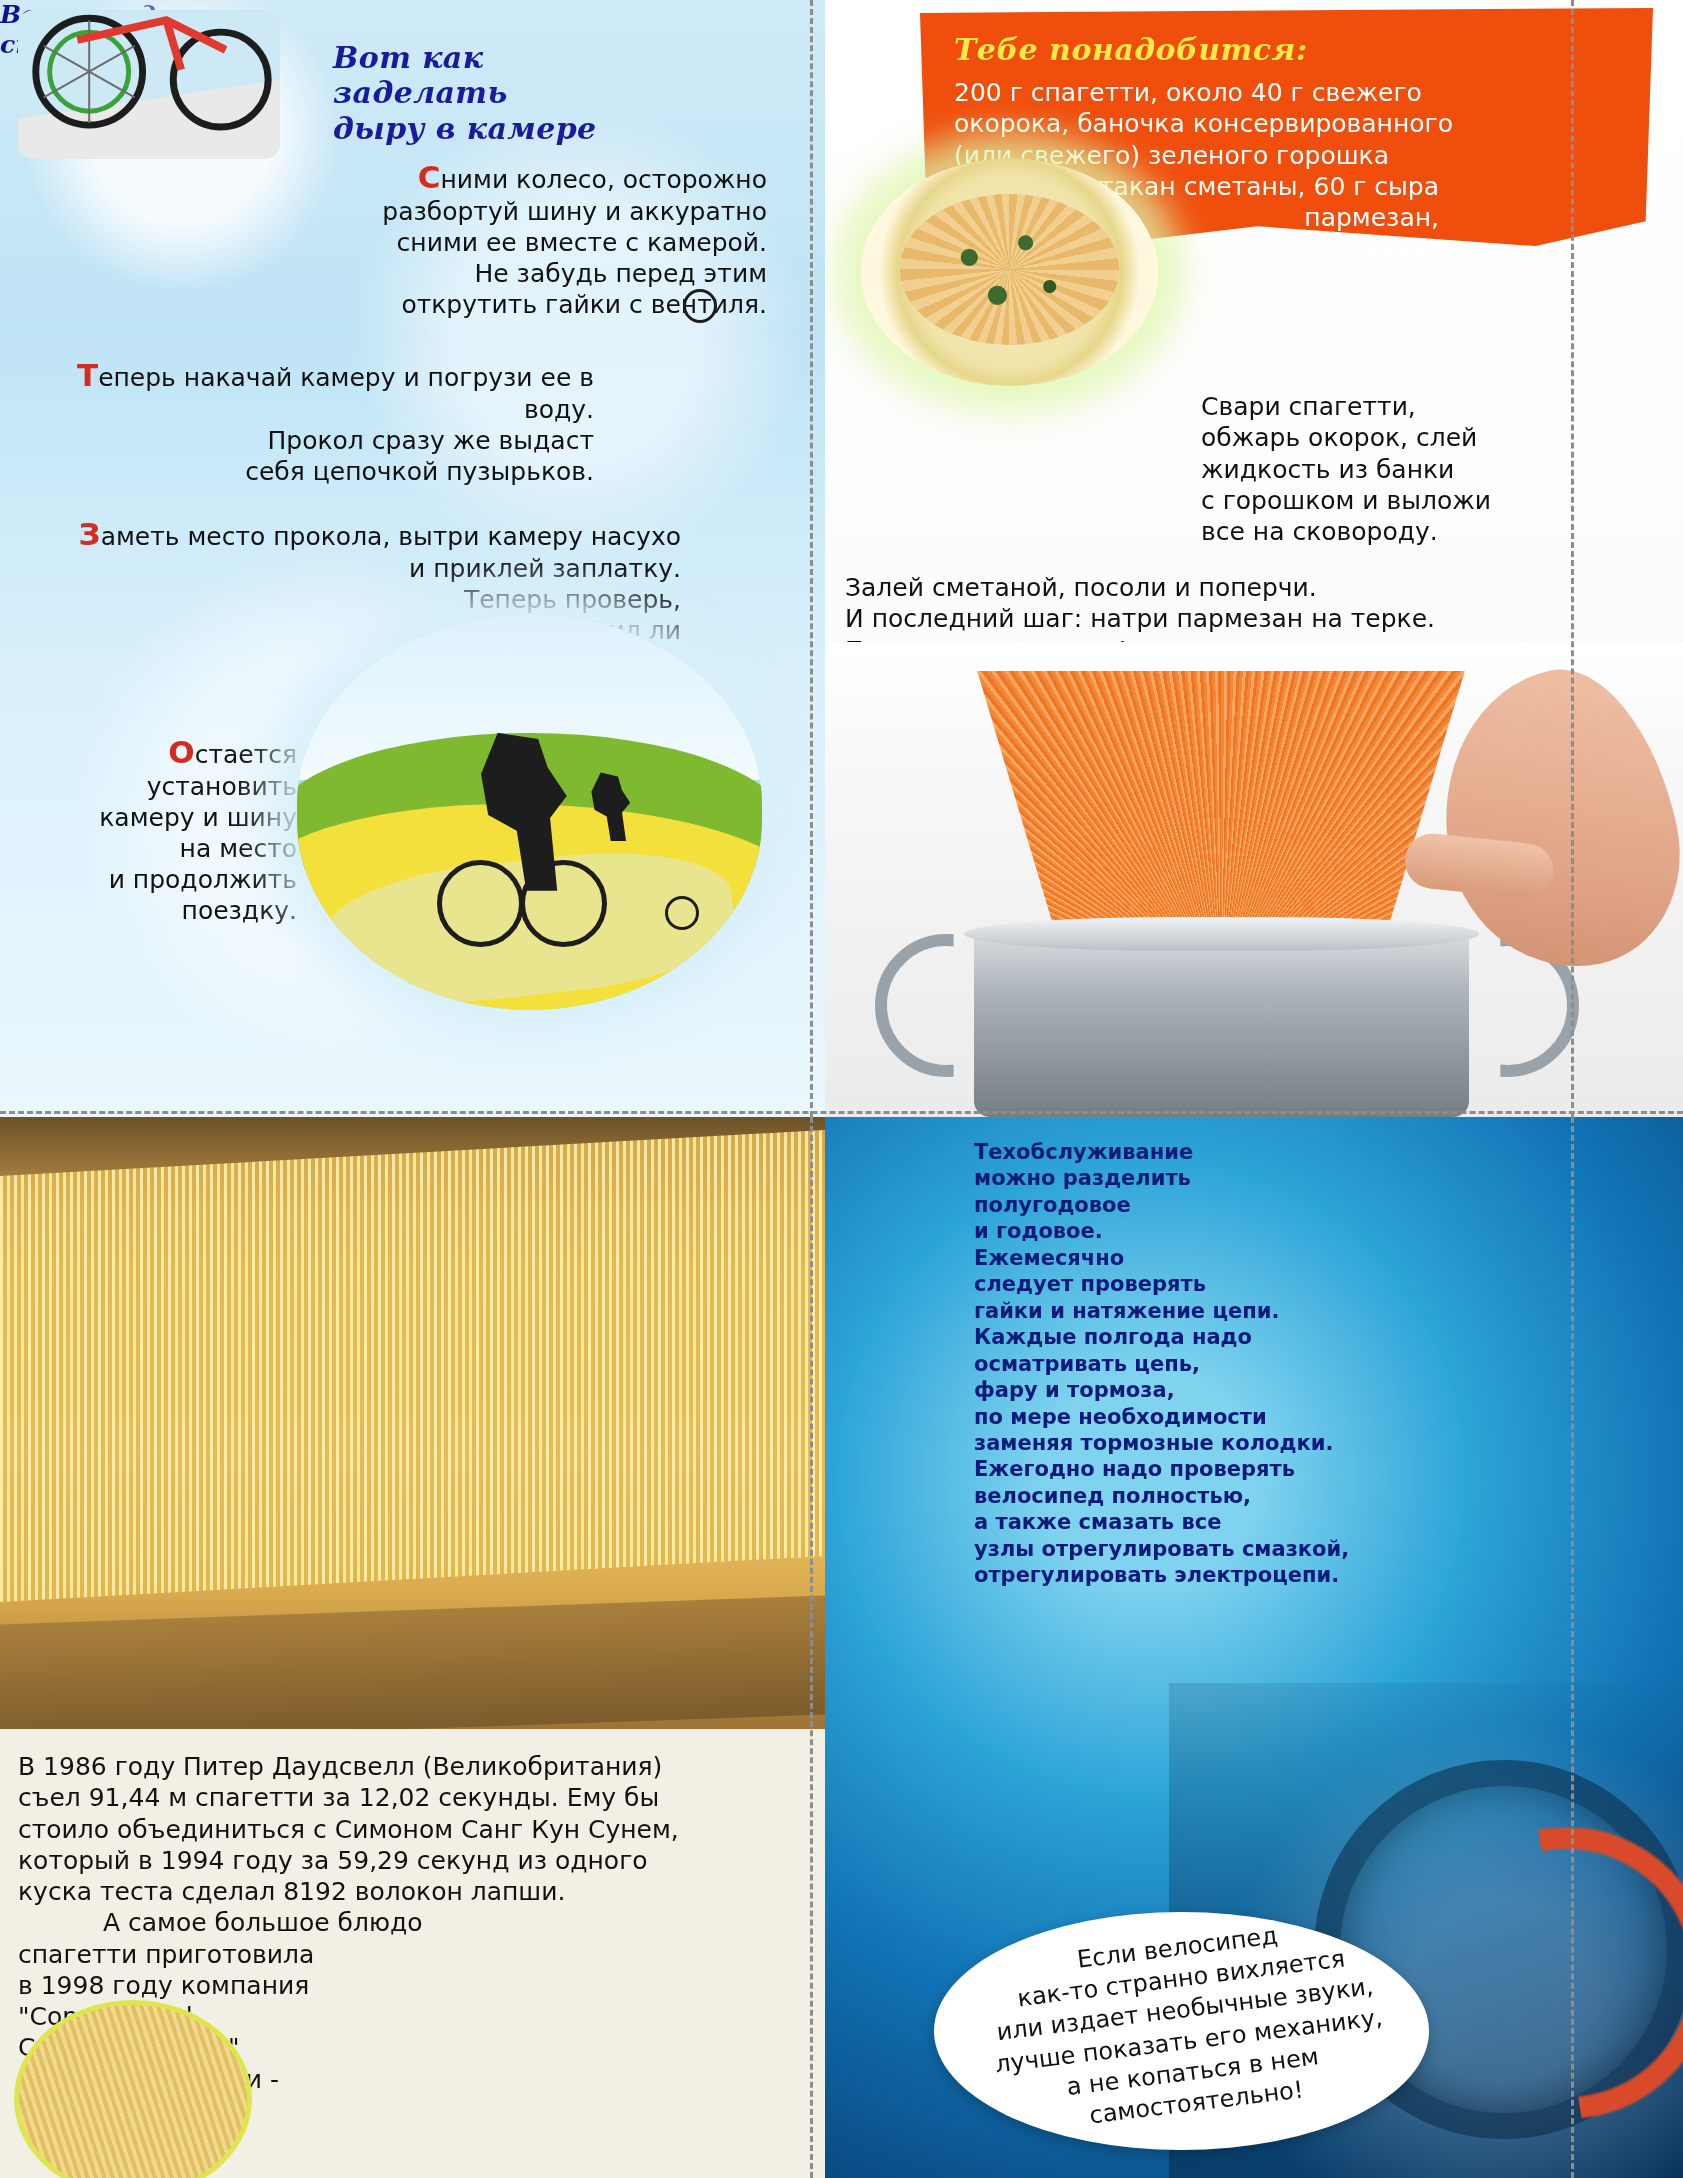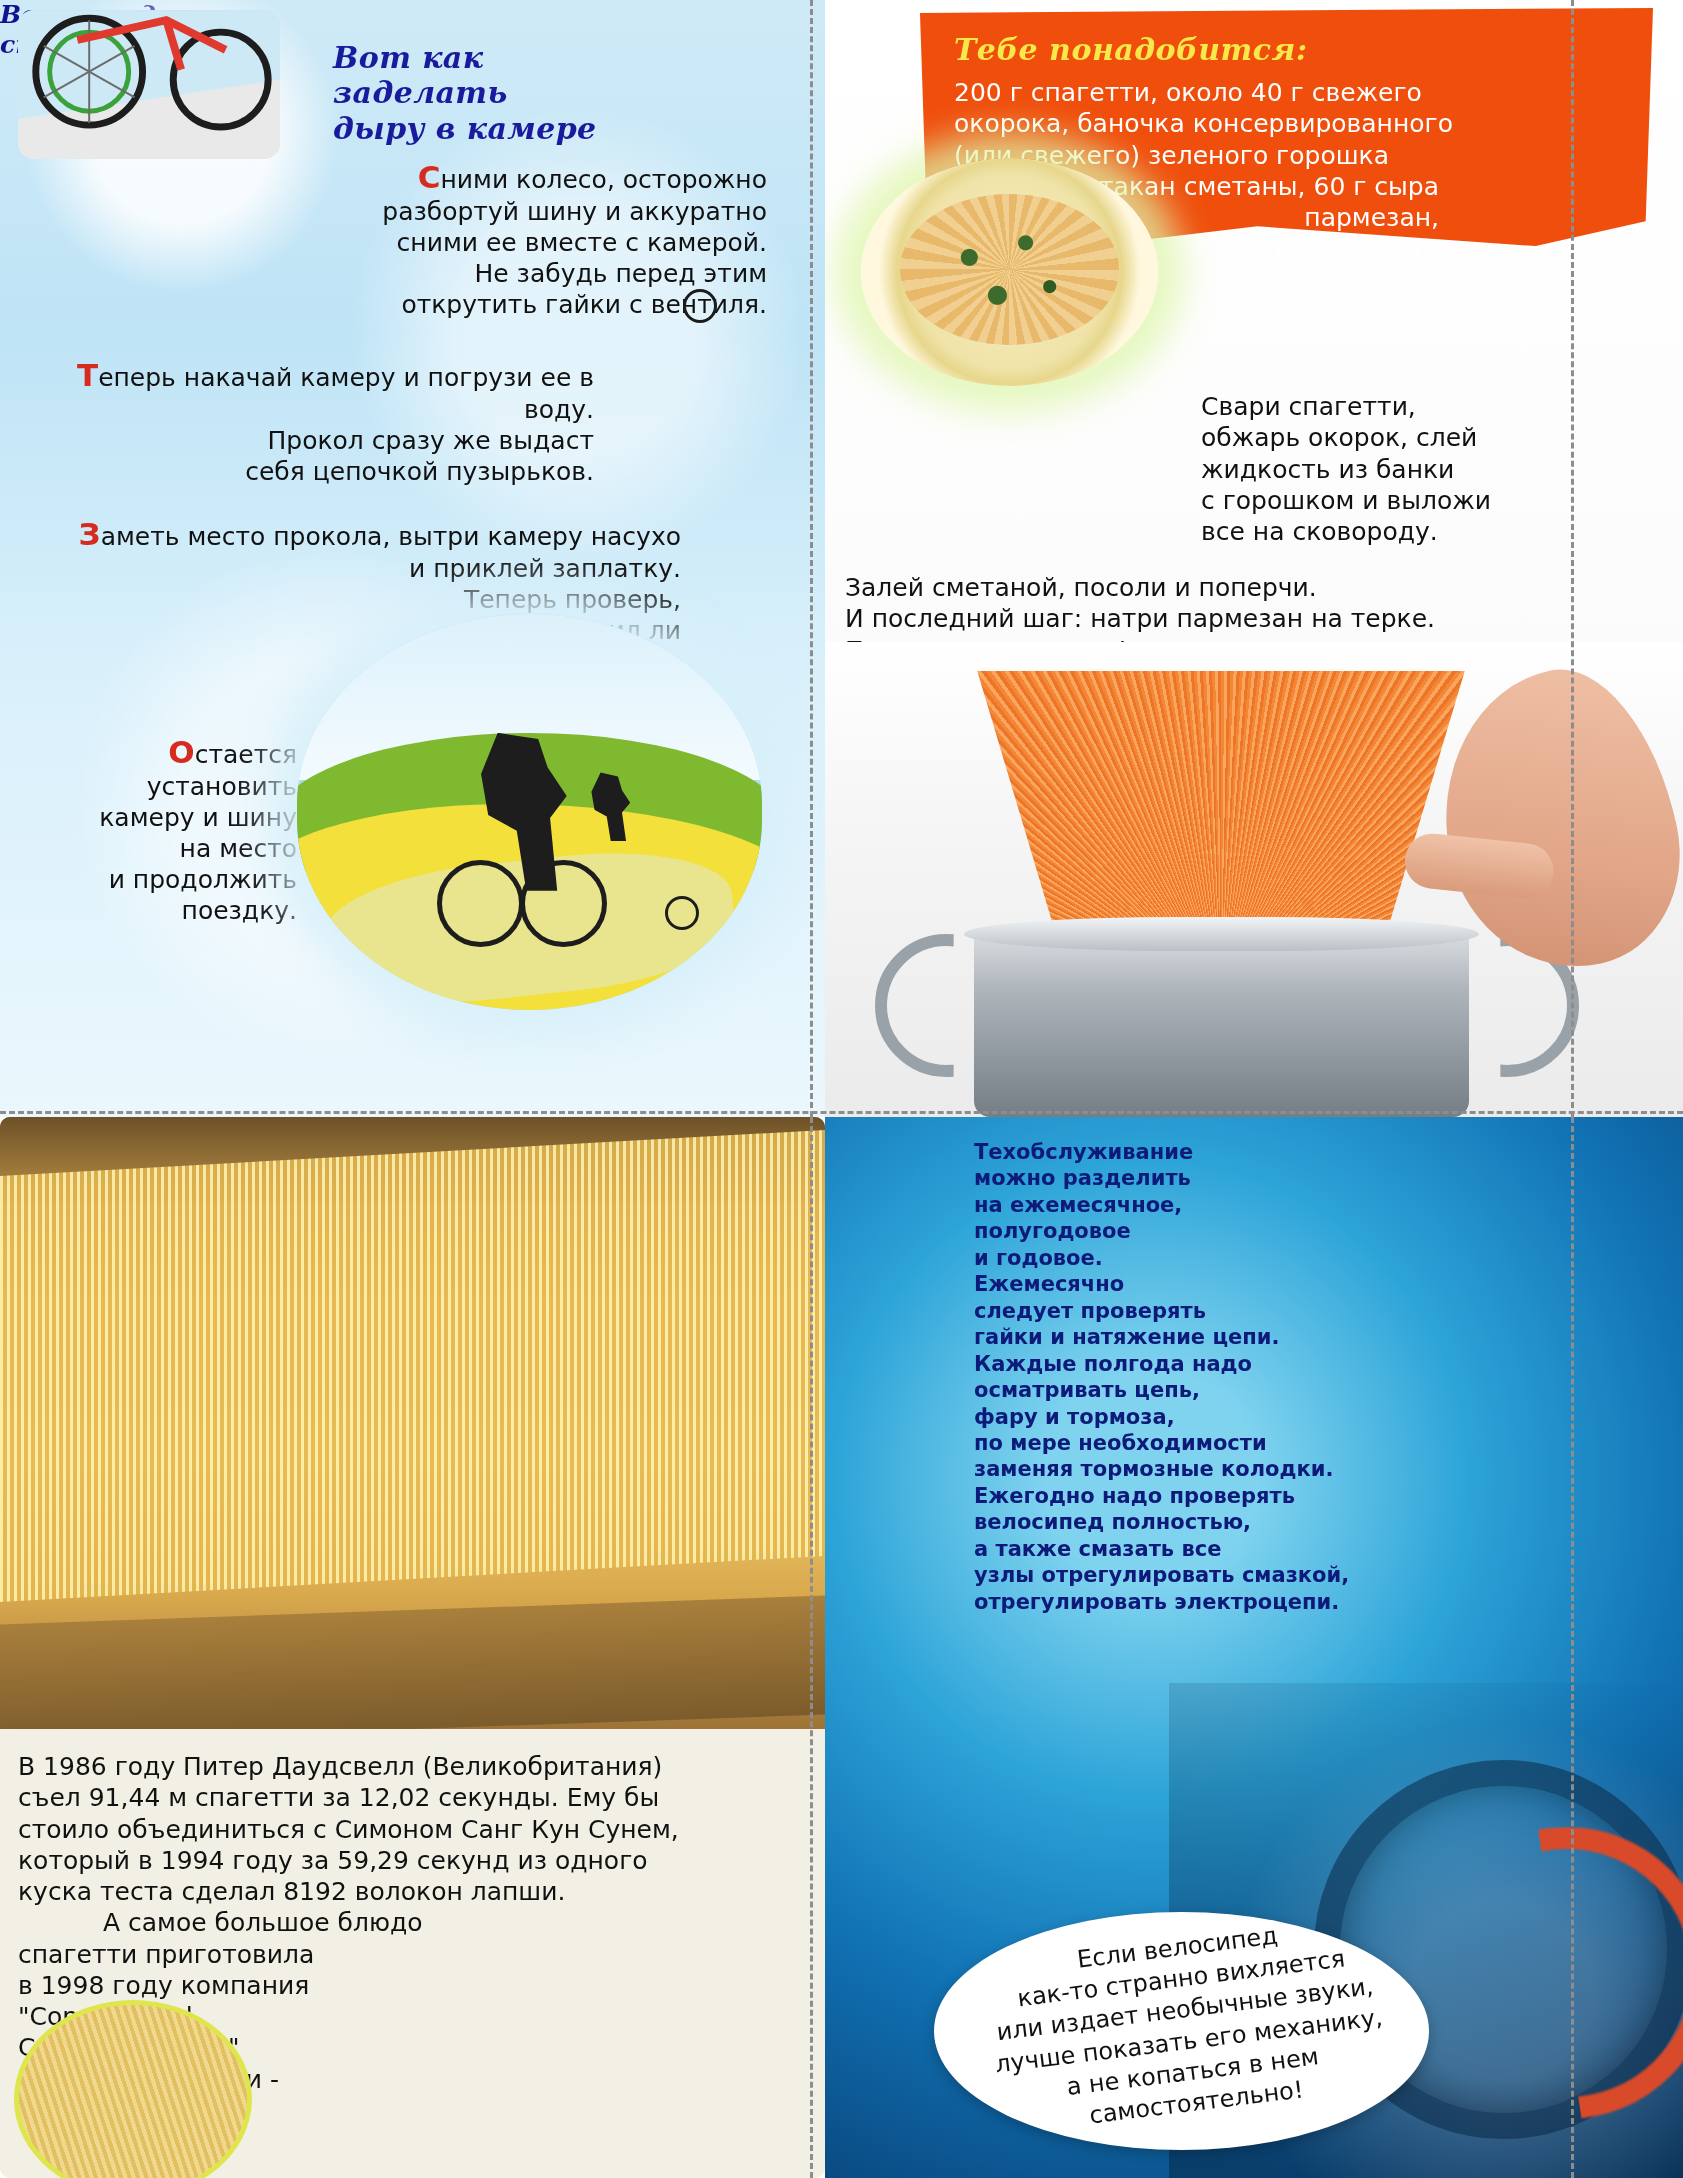--- a/index.html
+++ b/index.html
@@ -267,21 +267,21 @@
   .hand .finger {
     position: absolute;
     left: -48px; top: 149px;
     width: 149px; height: 55px;
     background: linear-gradient(180deg,#f0c2a8,#d99b7b);
     border-radius: 28px;
     transform: rotate(18deg);
   }
 
   
-  .c3 { background: #f2efe4; border-radius: 10px; }
+  .c3 { background: #f2efe4; }
   .c3-photo {
     position: absolute;
     left: 0; top: 0; right: 0; height: 612px;
     background: linear-gradient(180deg,#8d6a3b 0%, #c79a4f 12%, #efc45e 30%, #f6d274 55%, #d9a94d 78%, #9d7336 100%);
     overflow: hidden;
   }
   .c3-photo .strands {
     position: absolute; left: 0; top: 59px; right: 0; height: 426px;
     background: repeating-linear-gradient(90deg,
       rgba(255,238,170,.95) 0 3px, rgba(228,183,79,.85) 3px 7px);
@@ -539,21 +539,20 @@
 
   <section class="card c4">
     <div class="blur-bike">
       <div class="wheel-blur"></div>
       <div class="red-arc"></div>
     </div>
 
     <div class="c4-text">
       <div>Техобслуживание</div>
       <div>можно разделить</div>
-      <div>на ежемесячное,</div>
       <div>полугодовое</div>
       <div>и годовое.</div>
       <div>Ежемесячно</div>
       <div>следует проверять</div>
       <div>гайки и натяжение цепи.</div>
       <div>Каждые полгода надо</div>
       <div>осматривать цепь,</div>
       <div>фару и тормоза,</div>
       <div>по мере необходимости</div>
       <div>заменяя тормозные колодки.</div>

